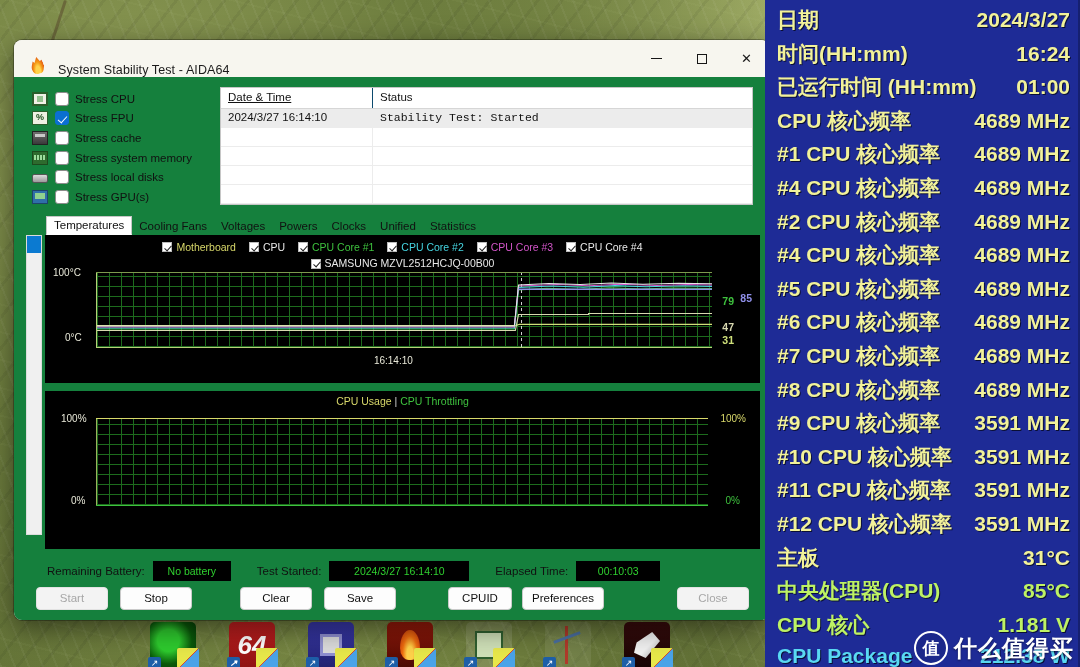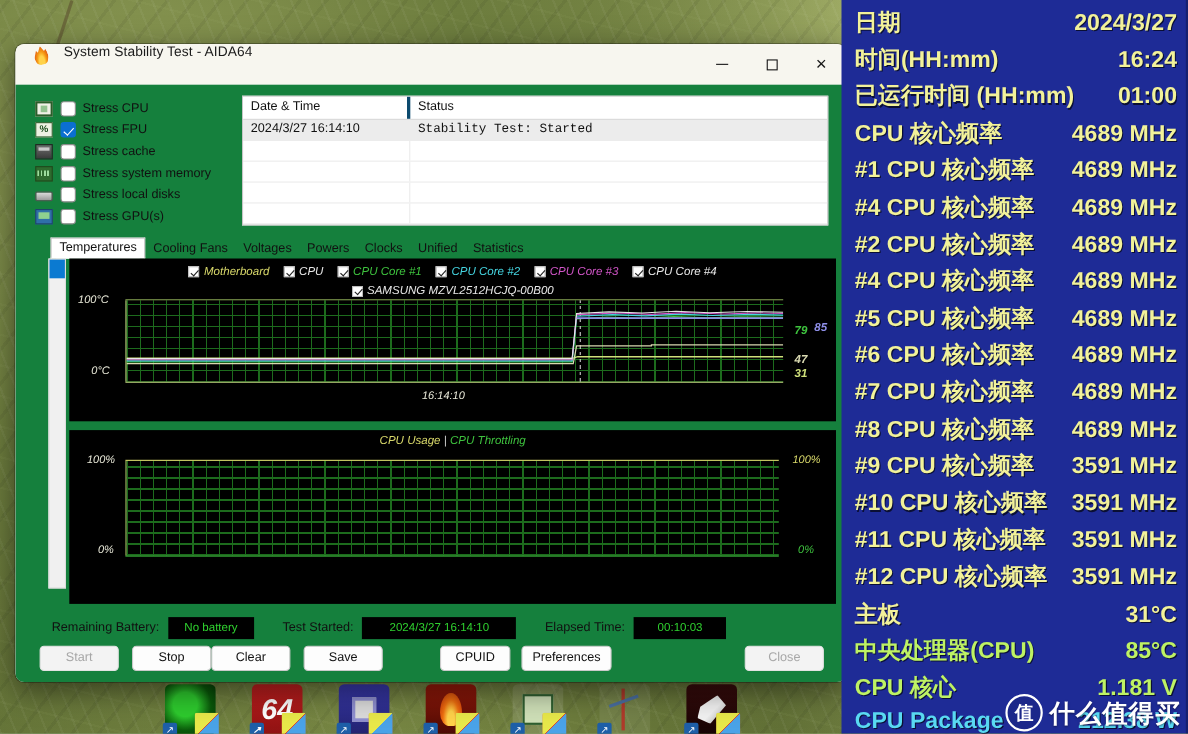--- a/index.html
+++ b/index.html
@@ -49,21 +49,21 @@
            color: #fff; font-size: 9px; line-height: 13px; text-align: center; }
 
   
   #aida-window {
     position: absolute; left: 14px; top: 40px; width: 755px; height: 580px;
     background: #f3f3f3; border-radius: 8px; overflow: hidden;
     box-shadow: 0 8px 28px rgba(0,0,0,.5), 0 0 0 1px rgba(0,0,0,.28);
     display: flex; flex-direction: column; z-index: 3;
   }
   #titlebar {
-    height: 37px; background: #f7f6ef; display: flex; align-items: flex-start;
+    height: 37px; background: #f7f6ef; display: flex; align-items: flex-end;
     flex: 0 0 37px;
   }
   #titlebar .tb-icon { width: 22px; height: 22px; margin: 0 9px 0 13px; position: relative; }
   .flame {
     position:absolute; left:4px; top:2px; width:13px; height:17px;
     background: radial-gradient(ellipse at 50% 85%, #ffd24a 0 26%, #f59a16 46%, #e25a12 74%, #c33c08 100%);
     border-radius: 50% 50% 46% 46% / 62% 62% 38% 38%;
     transform: rotate(-9deg);
     clip-path: polygon(50% 0%, 74% 28%, 88% 16%, 100% 56%, 84% 100%, 16% 100%, 0% 60%, 18% 22%, 30% 32%);
   }
@@ -103,38 +103,38 @@
   .ic-disk { background: linear-gradient(#dcdcdc,#9a9a9a); border:1px solid #555; border-radius:2px; height:9px; margin-top:3px;}
   .ic-gpu { background:#2f6fa8; border:1px solid #1d4468; }
   .ic-gpu::after{content:"";position:absolute;left:2px;top:2px;right:2px;bottom:4px;background:#8fd18f;}
 
   #log-table {
     flex: 1 1 auto; margin-left: 16px; border: 1px solid #c6c6c6; background: #fff;
     height: 118px; display: flex; flex-direction: column;
   }
   #log-head { display: flex; height: 21px; border-bottom: 1px solid #d6d6d6; background: #fff; }
   #log-head .th { font-size: 11.5px; color: #111; padding: 3px 0 0 7px; }
-  #log-head .th.c1 { width: 152px; border-right: 3px solid #0c4a6e; }
+  #log-head .th.c1 { width: 152px; border-right: 1px solid #0c4a6e; text-decoration: underline; }
   #log-head .th.c2 { flex: 1; }
   .log-row { display: flex; height: 19px; border-bottom: 1px solid #ececec; }
   .log-row.sel { background: #ececec; }
   .log-row .td { font-size: 11.5px; color: #111; padding: 2px 0 0 7px; }
   .log-row .td.c1 { width: 152px; border-right: 1px solid #ececec; }
   .log-row .td.c2 { flex: 1; font-family: Liberation Mono, monospace; }
 
   
   #tabs { display: flex; align-items: flex-end; padding: 6px 0 0 32px; height: 24px; }
   .tab {
     font-size: 11.5px; color: #111; padding: 2px 7px 3px 7px; position: relative;
   }
   .tab.active { background: #fff; border: 1px solid #c6c6c6; border-bottom-color: #fff; }
   .tab.active::after { content:""; position:absolute; left:4px; right:4px; bottom:-1px; height:2px; background:#fff; }
 
   
-  #graph-area { display: flex; padding: 0 9px 0 30px; font-style: italic; }
+  #graph-area { display: flex; padding: 0 9px 0 12px; }
   #vscroll {
     width: 16px; height: 300px; background: #f0f0f0; border: 1px solid #dcdcdc;
     margin-right: 3px; position: relative; flex: 0 0 16px;
   }
   #vscroll .thumb { position: absolute; left: 0; top: 0; width: 14px; height: 17px; background: #0b7ad1; }
   #graphs { flex: 1 1 auto; }
 
   .graph-box { background: #000; width: 100%; position: relative; }
   #temp-graph { height: 148px; }
   #usage-graph { height: 158px; margin-top: 8px; }
@@ -170,21 +170,21 @@
   #elapsed-box { width: 84px; }
 
   
   #btn-row { display: flex; align-items: center; padding: 4px 20px 0 22px; gap: 0; }
   .btn {
     height: 23px; background: #fdfdfd; border: 1px solid #cacaca; border-radius: 4px;
     font-size: 11.5px; color: #111; display: flex; align-items: center; justify-content: center;
   }
   .btn.dis { color: #a7a7a7; background: #f3f3f3; border-color: #e2e2e2; }
   #btn-start { width: 72px; margin-right: 12px; }
-  #btn-stop  { width: 72px; }
+  #btn-stop  { width: 72px; margin-right: 48px; }
   #btn-clear { width: 72px; margin-right: 12px; }
   #btn-save  { width: 72px; margin-right: 52px; }
   #btn-cpuid { width: 64px; margin-right: 10px; }
   #btn-pref  { width: 82px; }
   #btn-close { width: 72px; margin-left: auto; }
 
   
   #osd {
     position: absolute; right: 0; top: 0; width: 315px; height: 667px;
     background: #1e2b96; z-index: 5; padding: 6px 10px 0 12px;

